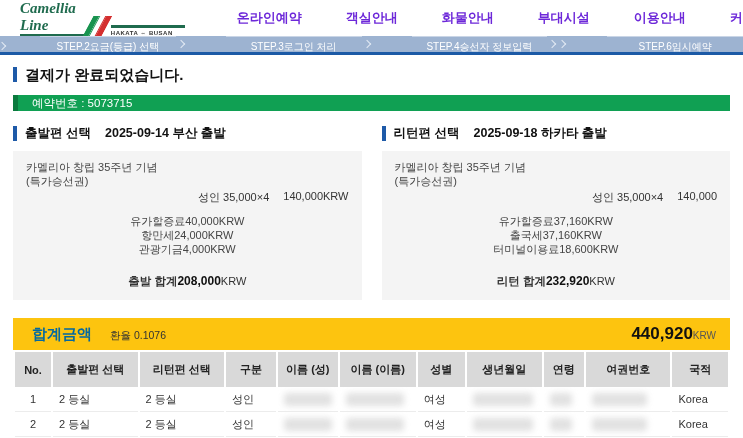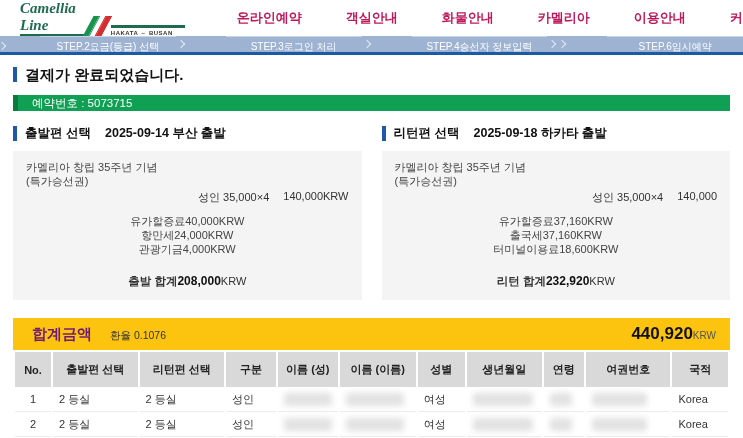--- a/index.html
+++ b/index.html
@@ -14,21 +14,21 @@
     padding:0 2px 1px 0; line-height:1.1; }
   .logo-flag { width:26px; height:20px; margin:0 2px 0 3px; transform:skewX(-28deg);
     display:flex; overflow:hidden; }
   .logo-flag .s1 { flex:1; background:#18934f; }
   .logo-flag .s2 { flex:1; background:#fff; border-left:1px solid #18934f; border-right:1px solid #c22; }
   .logo-flag .s3 { flex:1; background:#d42e2e; }
   .logo-route { display:flex; flex-direction:column; justify-content:flex-end; margin-left:2px; }
   .logo-route .bar { height:3px; background:#1f6b4e; width:74px; margin-bottom:2px; }
   .logo-route .txt { font-size:6px; font-weight:bold; color:#333; letter-spacing:.5px; }
   .nav { display:flex; margin-left:52px; gap:44px; }
-  .nav-item { font-size:13px; font-weight:bold; color:#be185d; cursor:pointer; white-space:nowrap; }
+  .nav-item { font-size:13px; font-weight:bold; color:#6d28d9; cursor:pointer; white-space:nowrap; }
 
   
   .stepbar { height:19px; background:#9db3d1; border-bottom:3px solid #1c5aa6;
     display:flex; align-items:center; position:relative; }
   .step { flex:1; text-align:center; color:#fff; font-size:10px; white-space:nowrap;
     line-height:19px; border-top:1px solid rgba(255,255,255,.45); height:100%;margin-left:40px; }
   .chev { width:6px; height:6px; border-top:1px solid #e3eaf4; border-right:1px solid #e3eaf4;
     transform:rotate(45deg); flex:0 0 auto; margin:0 2px; }
   .chev-edge { position:absolute; left:-3px; top:7px; }
 
@@ -51,21 +51,21 @@
   .fee-row { display:flex; justify-content:center; line-height:14px; }
   .fee-rows { margin-top:9px; }
   .total-row { display:flex; justify-content:center; line-height:15px; margin-top:18px; }
   .total-row .lbl { font-weight:bold; color:#333; font-size:11.5px; }
   .total-row .val b { font-weight:bold; color:#111; font-size:12px; }
   .total-row .val span { font-size:11px; color:#333; }
 
   
   .total-bar { margin-top:18px; height:32px; background:#fdc40f; display:flex; align-items:center;
     padding:0 14px 0 19px; }
-  .total-bar .big { font-size:15px; font-weight:bold; color:#701a75; }
+  .total-bar .big { font-size:15px; font-weight:bold; color:#0369a1; }
   .total-bar .rate { font-size:10.5px; color:#333; margin-left:18px; margin-top:3px; }
   .total-bar .amount { margin-left:auto; font-size:17px; font-weight:bold; color:#111; }
   .total-bar .cur { font-size:10px; font-weight:normal; color:#555; }
 
   
   table { width:100%; border-collapse:separate; border-spacing:2px 0; margin-top:2px;
     font-size:11px; table-layout:fixed; }
   thead th { background:#d9d9d9; font-weight:bold; color:#222; height:35px; text-align:center;
     padding:0 2px; white-space:nowrap; overflow:hidden; }
   tbody td { height:25px; border-bottom:1px solid #ececec; color:#333; padding:0 0 0 6px;
@@ -93,21 +93,21 @@
     </span>
     <span class="logo-route">
       <span class="bar"></span>
       <span class="txt">HAKATA ⇔ BUSAN</span>
     </span>
   </div>
   <div class="nav">
     <span class="nav-item">온라인예약</span>
     <span class="nav-item">객실안내</span>
     <span class="nav-item">화물안내</span>
-    <span class="nav-item">카멜리아</span>
+    <span class="nav-item">부대시설</span>
     <span class="nav-item">이용안내</span>
     <span class="nav-item">커뮤니티</span>
   </div>
 </div>
 
 <div class="stepbar">
   <span class="chev chev-edge"></span>
   <span class="step">STEP.2요금(등급) 선택</span>
   <span class="chev"></span>
   <span class="step">STEP.3로그인 처리</span>

